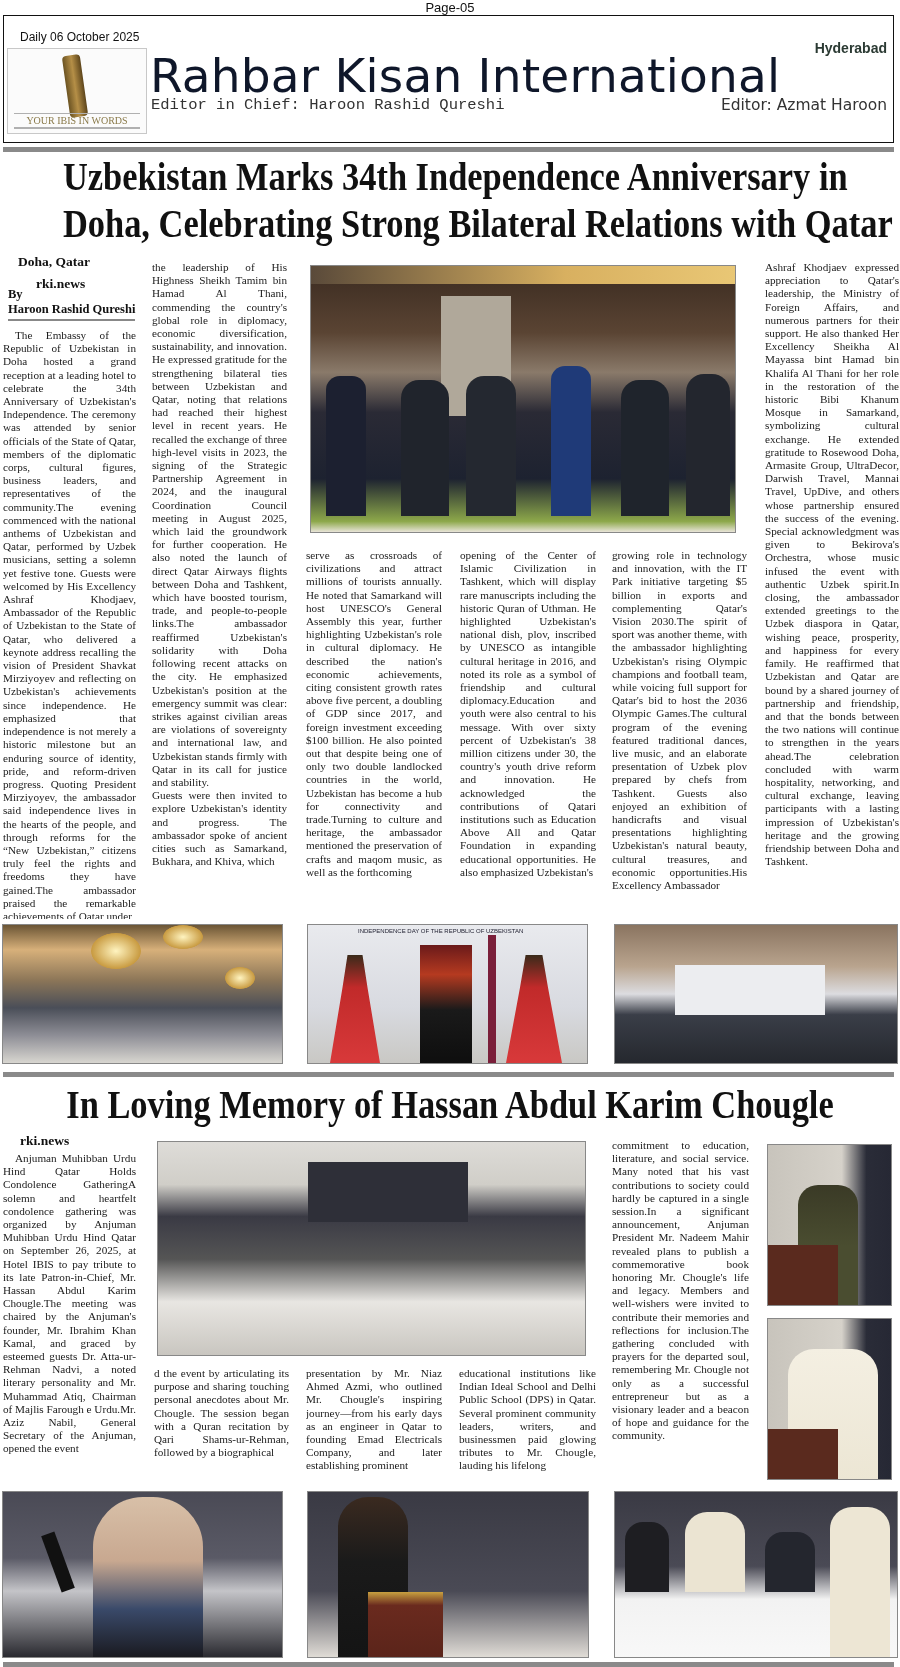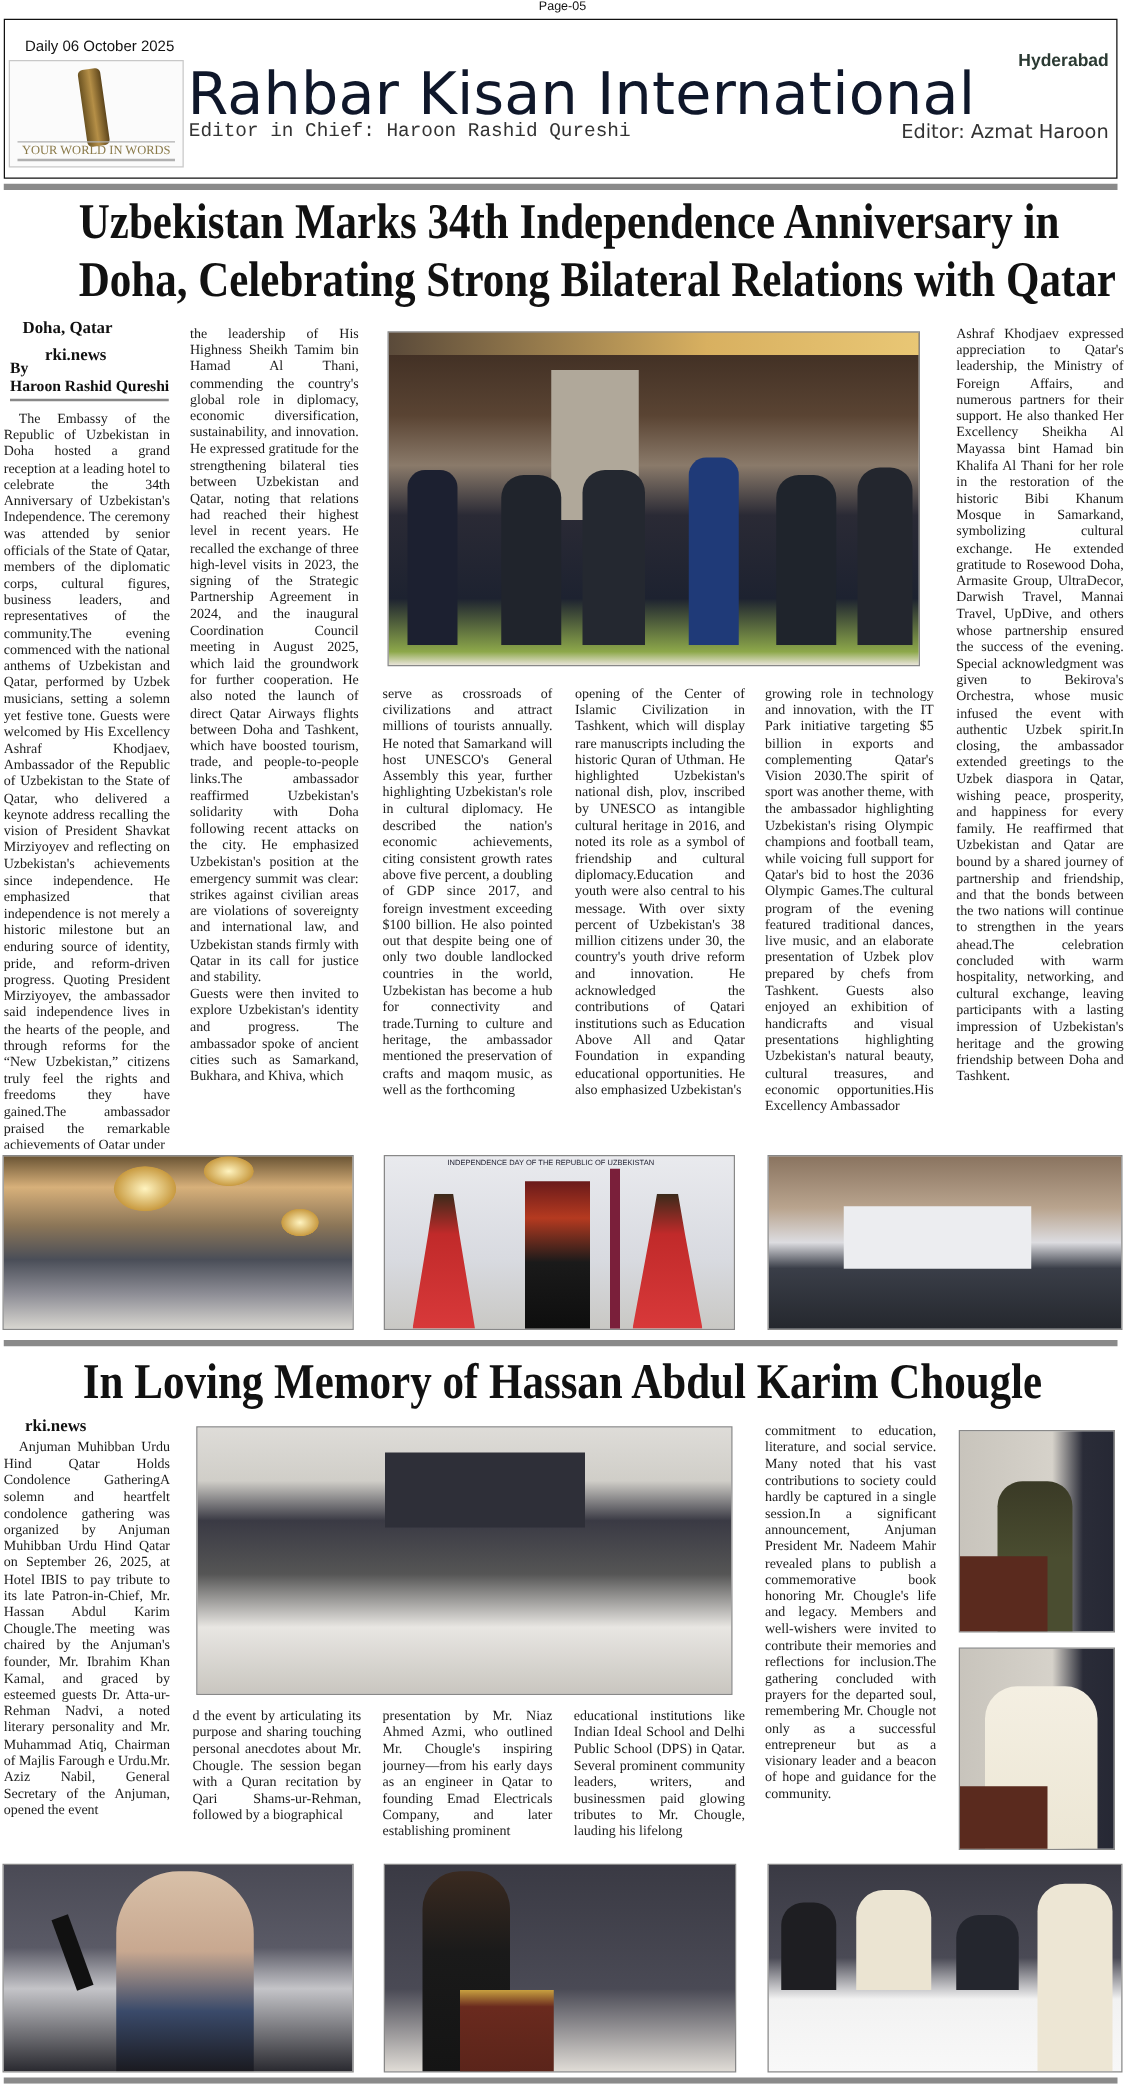--- a/index.html
+++ b/index.html
@@ -1,19 +1,19 @@
 <!DOCTYPE html>
 <html><head>
 <meta charset="utf-8">
 <style>
   * { box-sizing: border-box; margin: 0; padding: 0; }
   html, body { width: 900px; height: 1667px; background: #ffffff; overflow: hidden; }
   body { font-family: "Liberation Serif", serif; color: #1a1a1a; position: relative; }
 
-  .page-num { position: absolute; top: 0; left: 0; width: 900px; text-align: center; font-family: "Liberation Sans", sans-serif; font-size: 10px; color: #111; }
+  .page-num { position: absolute; top: 0; left: 0; width: 900px; text-align: center; font-family: "Liberation Sans", sans-serif; font-size: 13px; color: #111; }
 
   .masthead { position: absolute; top: 15px; left: 3px; width: 891px; height: 128px; border: 1.5px solid #111; }
   .mast-date { position: absolute; top: 14px; left: 16px; font-family: "Liberation Sans", sans-serif; font-size: 12px; color: #111; }
   .logo { position: absolute; top: 32px; left: 3px; width: 140px; height: 86px; border: 1px solid #c8c8c8; background: #fbfbfb; }
   .logo-letters { position: absolute; top: 2px; left: 4px; width: 132px; text-align: center; font-family: "Liberation Sans", sans-serif; font-weight: bold; font-size: 58px; color: #2b3a33; letter-spacing: -2px; line-height: 68px; }
   .logo-scroll { position: absolute; top: 6px; left: 58px; width: 18px; height: 62px; background: linear-gradient(90deg,#6b5322,#b58f47 50%,#5d451b); transform: rotate(-8deg); border-radius: 4px; }
   .logo-tag { position: absolute; bottom: 4px; left: 6px; width: 126px; text-align: center; font-family: "Liberation Serif", serif; font-size: 10px; color: #8a7a4a; border-top: 1px solid #b0b0b0; border-bottom: 2px solid #b0b0b0; line-height: 13px; }
   .mast-title { position: absolute; top: 32px; left: 146px; font-family: "DejaVu Sans", sans-serif; font-size: 47px; color: #0f172a; letter-spacing: 0.2px; white-space: nowrap; line-height: 56px; }
   .mast-city { position: absolute; top: 24px; right: 6px; font-family: "Liberation Sans", sans-serif; font-weight: bold; font-size: 14px; color: #2b3a33; }
   .mast-chief { position: absolute; top: 80px; left: 147px; font-family: Liberation Mono, monospace; font-size: 15.5px; color: #333; }
@@ -42,21 +42,21 @@
 </style>
 </head>
 <body>
 
 <div class="page-num">Page-05</div>
 
 <div class="masthead">
   <div class="mast-date">Daily 06 October 2025</div>
   <div class="logo">
     <div class="logo-scroll"></div>
-    <div class="logo-tag">YOUR WORLD IN WORDS</div>
+    <div class="logo-tag">YOUR IBIS IN WORDS</div>
   </div>
   <div class="mast-title">Rahbar Kisan International</div>
   <div class="mast-city">Hyderabad</div>
   <div class="mast-chief">Editor in Chief: Haroon Rashid Qureshi</div>
   <div class="mast-editor">Editor: Azmat Haroon</div>
 </div>
 
 <div class="rule" style="top:147px;"></div>
 
 <div class="headline h1a">Uzbekistan Marks 34th Independence Anniversary in</div>

